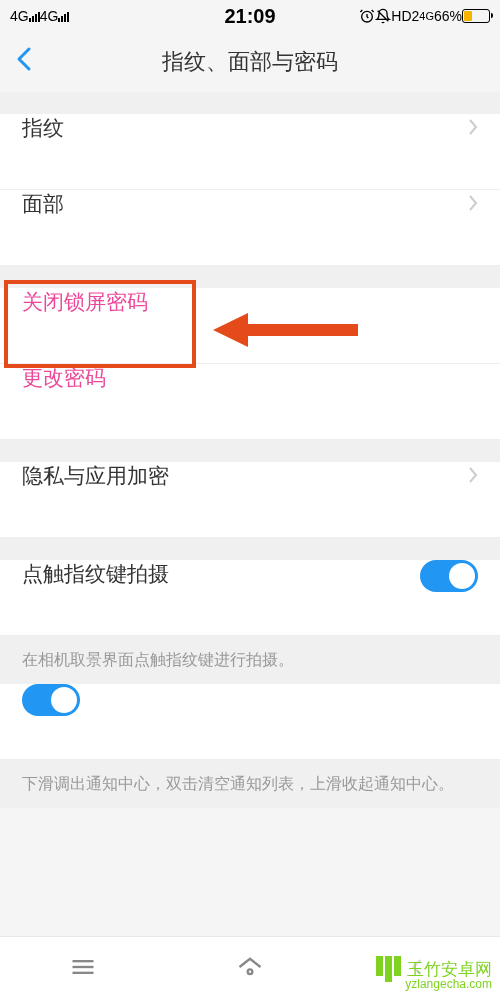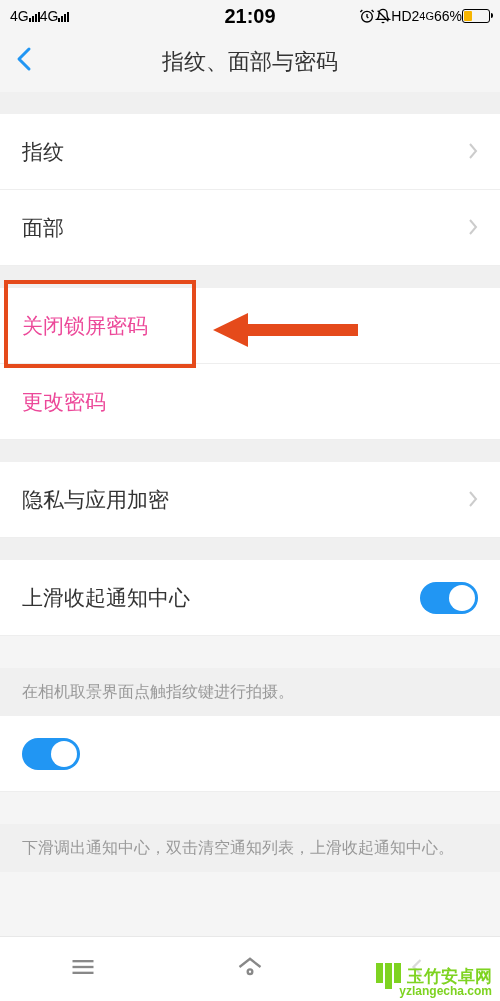--- a/index.html
+++ b/index.html
@@ -99,21 +99,20 @@
       text-align: right;
     }
     .section-gap {
       height: 22px;
       background: #f0f0f0;
     }
     .list-item {
       height: 76px;
       background: #fff;
       display: flex;
-      align-items: center;
       justify-content: space-between;
       padding: 0 22px;
       border-bottom: 1px solid #eee;
       position: relative;
     }
     .list-item-label {
       font-size: 21px;
       color: #333;
     }
     .list-item-label.blue {
@@ -140,21 +139,20 @@
       height: 26px;
       background: #fff;
       border-radius: 50%;
     }
     .description {
       padding: 12px 22px;
       font-size: 16px;
       color: #999;
       background: #f0f0f0;
       line-height: 1.5;
-      margin-top: 32px;
     }
     .highlight-box {
       position: absolute;
       left: 4px;
       top: 280px;
       width: 192px;
       height: 88px;
       border: 4px solid #e54a1b;
       pointer-events: none;
       z-index: 10;
@@ -177,27 +175,27 @@
       align-items: center;
       justify-content: space-around;
       border-top: 1px solid #e8e8e8;
     }
     .nav-icon {
       color: #888;
     }
     .watermark {
       position: absolute;
       right: 8px;
-      bottom: 12px;
+      bottom: 19px;
       display: flex;
       align-items: center;
       gap: 6px;
       font-size: 17px;
       color: #7ed321;
-      font-weight: 700;
+      font-weight: 400;
       z-index: 20;
     }
     .watermark-logo {
       display: flex;
       gap: 2px;
     }
     .watermark-logo span {
       width: 7px;
       height: 20px;
       background: #7ed321;
@@ -296,21 +294,21 @@
   <span class="chevron">
     <svg width="10" height="18" viewBox="0 0 10 18" fill="none" stroke="#ccc" stroke-width="2">
         <path d="M2 2l6 7-6 7"></path>
       </svg>
   </span>
 </div>
 
 <div class="section-gap"></div>
 
 <div class="list-item">
-  <span class="list-item-label">上滑收起通知中心</span>
+  <span class="list-item-label">点触指纹键拍摄</span>
   <div class="toggle"></div>
 </div>
 <div class="description">在相机取景界面点触指纹键进行拍摄。</div>
 
 <div class="list-item">
   <div class="toggle"></div>
 </div>
 <div class="description">下滑调出通知中心，双击清空通知列表，上滑收起通知中心。</div>
 
 <div class="highlight-box"></div>

